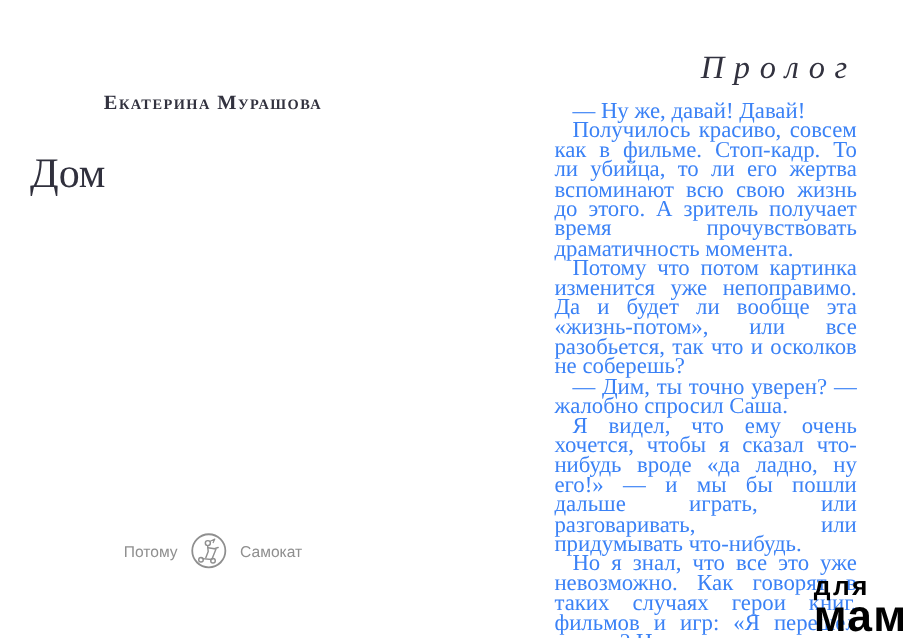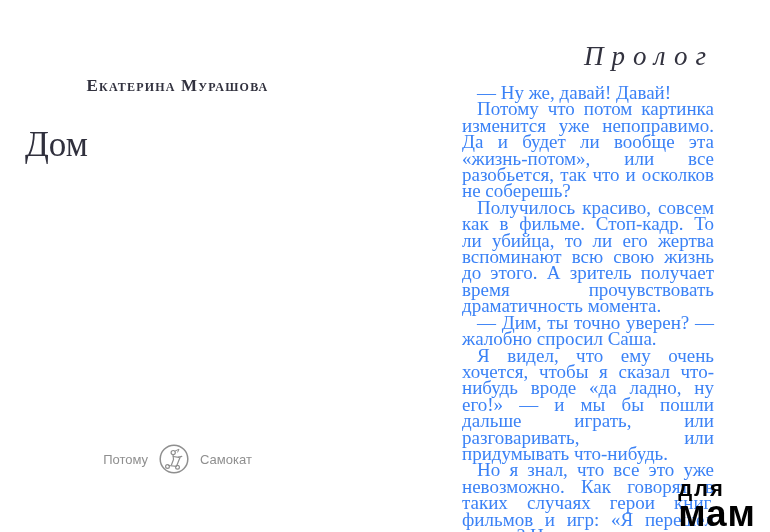--- a/index.html
+++ b/index.html
@@ -151,22 +151,22 @@
         </svg>
       </span>
       <span>Самокат</span>
     </div>
   </div>
 
   <div class="right-col">
     <h1 class="chapter-heading">Пролог</h1>
     <div class="body-text">
         <p>— Ну же, давай! Давай!</p>
+        <p>Получилось красиво, совсем как в фильме. Стоп-кадр. То ли убийца, то ли его жертва вспоминают всю свою жизнь до этого. А зритель получает время прочувствовать драматичность момента.</p>
         <p>Потому что потом картинка изменится уже непоправимо. Да и будет ли вообще эта «жизнь-потом», или все разобьется, так что и осколков не соберешь?</p>
-        <p>Получилось красиво, совсем как в фильме. Стоп-кадр. То ли убийца, то ли его жертва вспоминают всю свою жизнь до этого. А зритель получает время прочувствовать драматичность момента.</p>
         <p>— Дим, ты точно уверен? — жалобно спросил Саша.</p>
         <p>Я видел, что ему очень хочется, чтобы я сказал что-нибудь вроде «да ладно, ну его!» — и мы бы пошли дальше играть, или разговаривать, или придумывать что-нибудь.</p>
         <p>Но я знал, что все это уже невозможно. Как говорят в таких случаях герои книг, фильмов и игр: «Я перешел черту»? Ну да, как-то так.</p>
         <p>— Давай же!!! — завопил я, и Саша, закусив губу, послушно перехватил нож поудобнее и склонился над моей шеей.</p>
         <p>Я перешел черту. Когда и как это случилось?</p>
       </div>
   </div>
 
   <div class="watermark">
     <div class="wm-line1">для</div>

